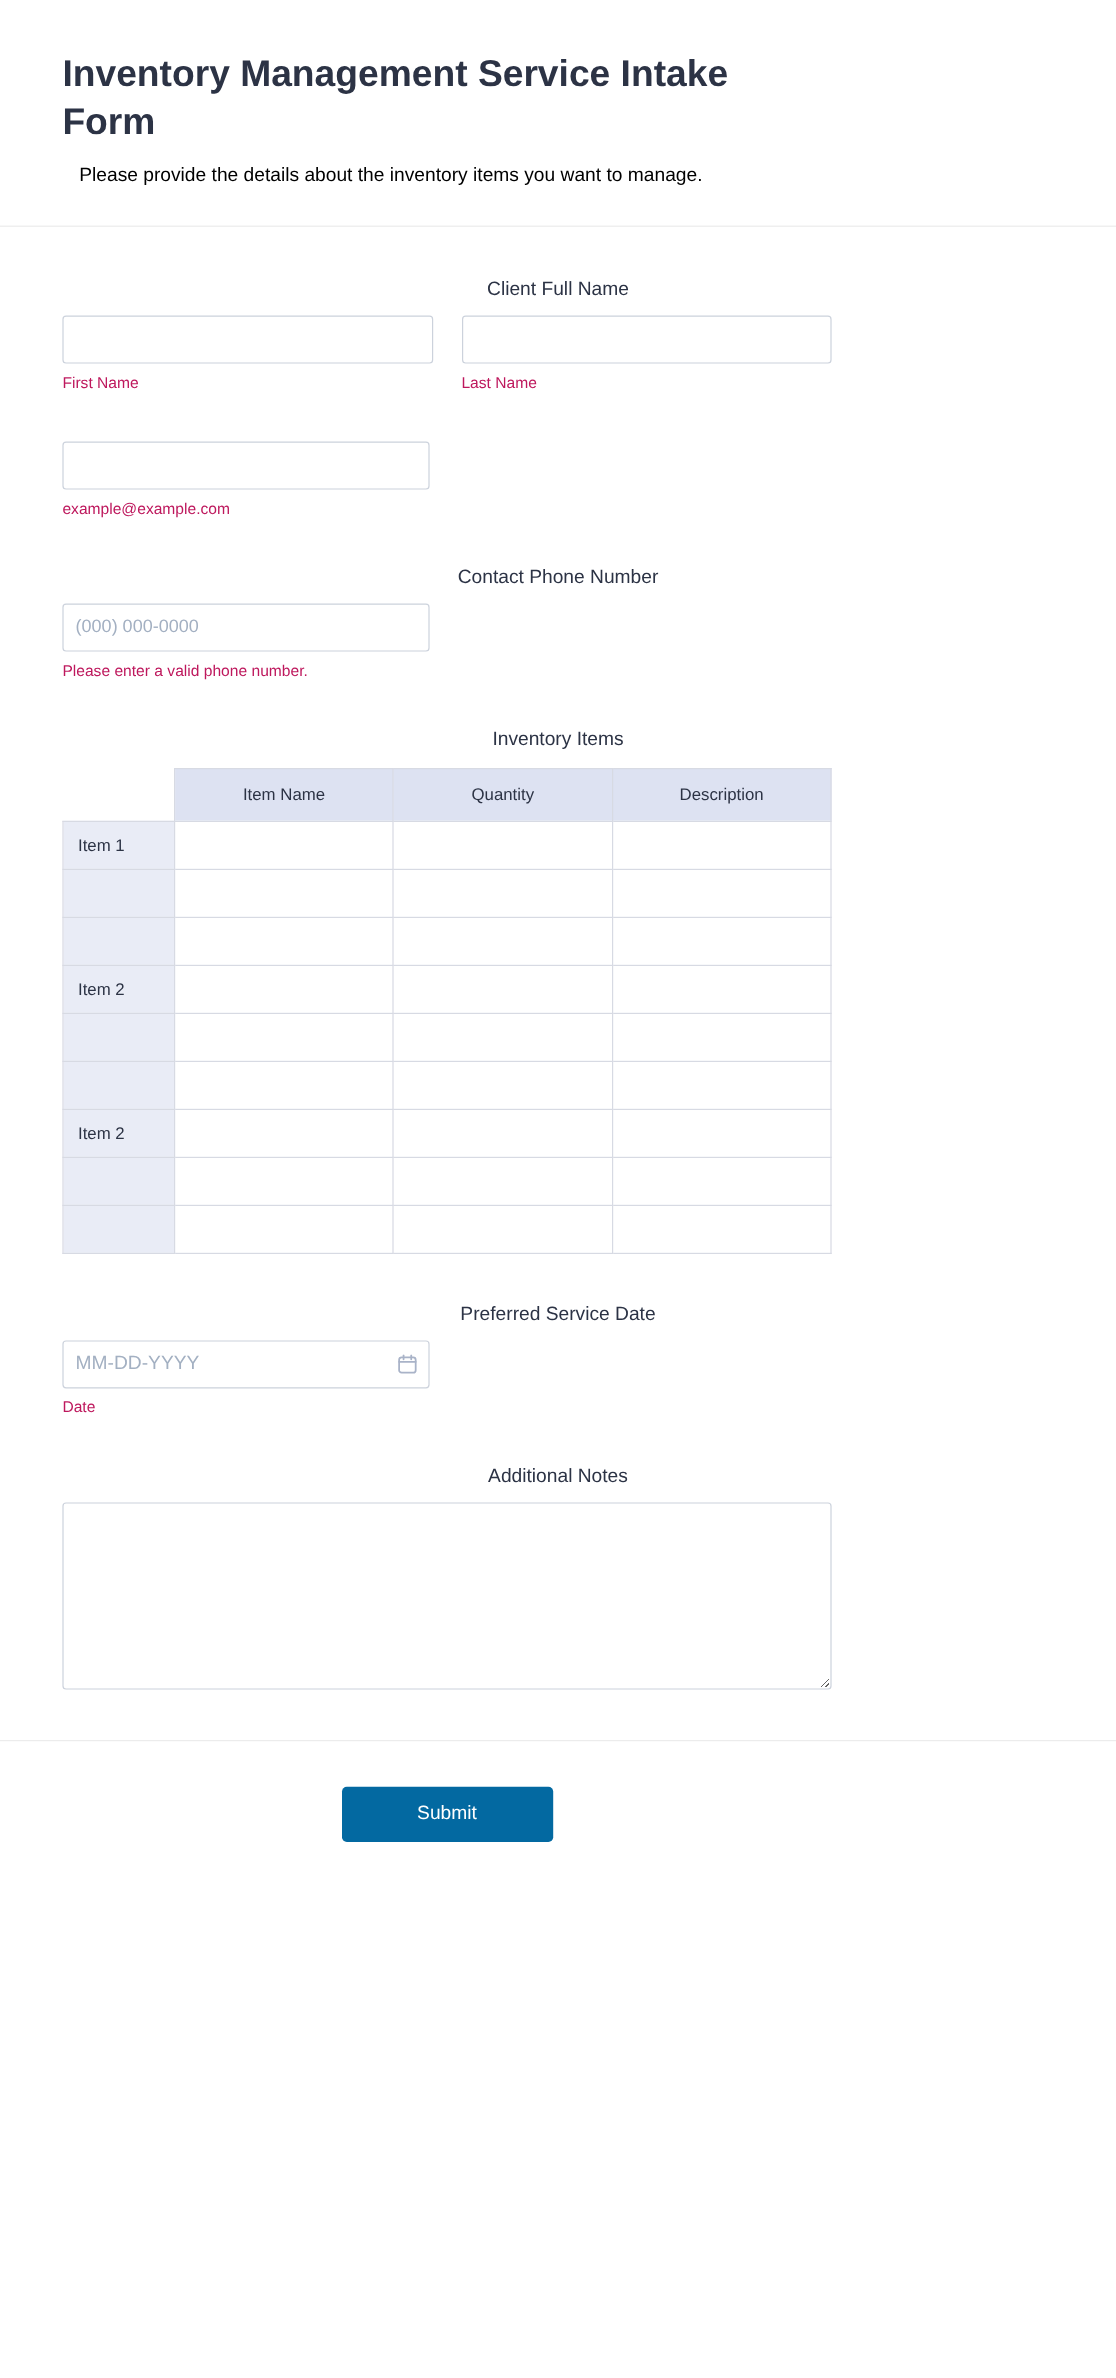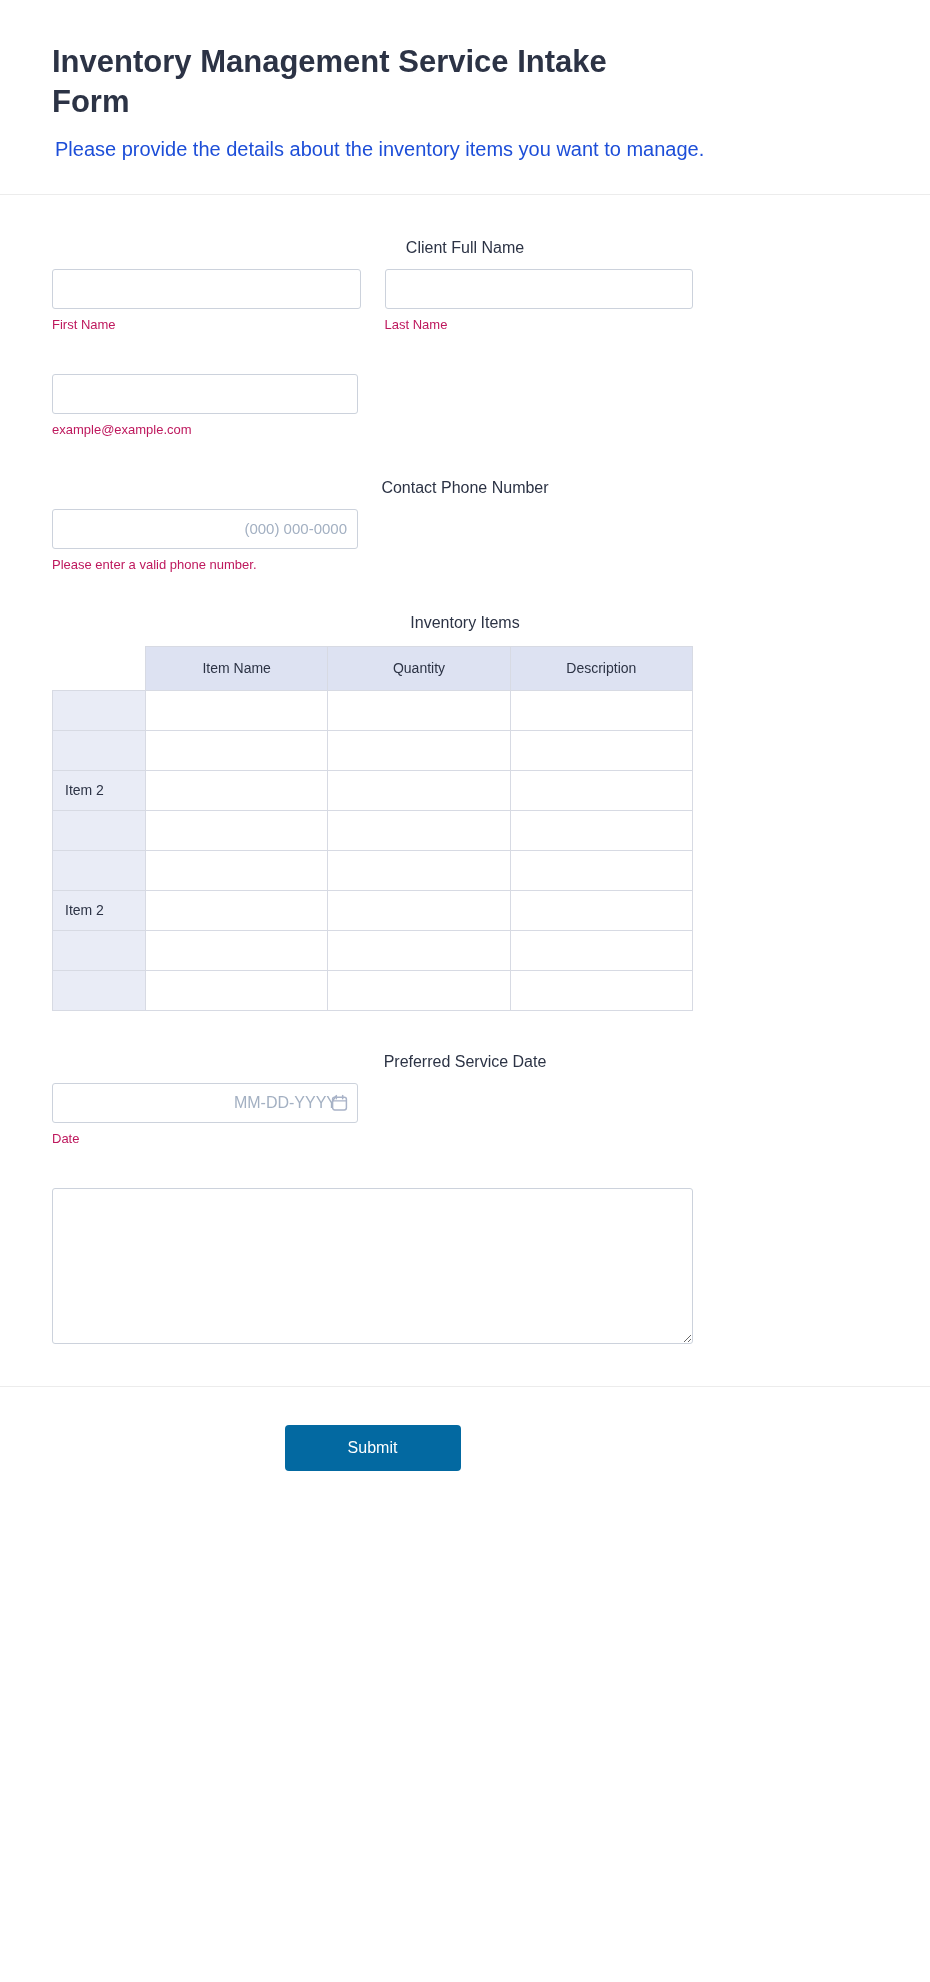--- a/index.html
+++ b/index.html
@@ -14,39 +14,38 @@
   
   .form-header { padding: 42px 52px 30px 52px; }
   .form-title {
     margin: 0;
     font-size: 31px;
     line-height: 1.3;
     font-weight: 700;
     color: #2c3345;
     max-width: 640px;
   }
-  .form-subtitle { margin: 12px 0 0 3px; font-size: 20px; line-height: 1.45; color: #1d4ed8; }
+  .form-subtitle { margin: 12px 0 0 14px; font-size: 16px; line-height: 1.45; color: #000000; }
   .divider { border: none; border-top: 1px solid #ececec; margin: 0; height: 0; }
 
   
   .form-body { padding: 44px 52px 0 52px; }
   .field { margin-bottom: 42px; }
   .field-label { font-size: 16px; font-weight: 500; color: #2c3345; margin-bottom: 12px; text-align: center; }
   .text-input {
     height: 40px;
     width: 100%;
     border: 1px solid #ccd2dc;
     border-radius: 3px;
     padding: 0 10px;
     font-size: 15px;
     color: #2c3345;
     font-family: inherit;
     background: #ffffff;
     outline: none;
-    text-align: right;
   }
   .text-input::placeholder { color: #a3b0c2; opacity: 1; }
   .sublabel { margin-top: 8px; font-size: 13px; color: #be185d; }
   .name-row { display: flex; gap: 24px; width: 641px; }
   .name-col { flex: 1; }
   .w-medium { width: 306px; }
 
   
   .inv-table { border-collapse: collapse; table-layout: fixed; width: 641px; margin-top: 14px; }
   .inv-corner { width: 93px; border: none; background: transparent; padding: 0; }
@@ -171,20 +170,26 @@
       <table class="inv-table">
         <thead>
           <tr>
             <th class="inv-corner"></th>
             <th class="inv-colhead">Item Name</th>
             <th class="inv-colhead">Quantity</th>
             <th class="inv-colhead">Description</th>
           </tr>
         </thead>
         <tbody>
+            <tr>
+              <th class="inv-rowhead">Item 1</th>
+              <td class="inv-cell"><input type="text" class="inv-cell-input" style=""></td>
+              <td class="inv-cell"><input type="text" class="inv-cell-input" style=""></td>
+              <td class="inv-cell"><input type="text" class="inv-cell-input" style=""></td>
+            </tr>
             <tr>
               <th class="inv-rowhead"></th>
               <td class="inv-cell"><input type="text" class="inv-cell-input" style=""></td>
               <td class="inv-cell"><input type="text" class="inv-cell-input" style=""></td>
               <td class="inv-cell"><input type="text" class="inv-cell-input" style=""></td>
             </tr>
             <tr>
               <th class="inv-rowhead"></th>
               <td class="inv-cell"><input type="text" class="inv-cell-input" style=""></td>
               <td class="inv-cell"><input type="text" class="inv-cell-input" style=""></td>
@@ -240,20 +245,21 @@
             <line x1="1.5" y1="6" x2="14.5" y2="6"></line>
             <line x1="5" y1="1" x2="5" y2="4"></line>
             <line x1="11" y1="1" x2="11" y2="4"></line>
           </svg>
         </span>
       </div>
       <div class="sublabel">Date</div>
     </section>
 
     <section class="field">
+      <div class="field-label">Additional Notes</div>
       <textarea class="notes-textarea" style=""></textarea>
     </section>
 
   </main>
 
   <footer class="form-footer">
     <div class="footer-inner">
       <button class="submit-button">Submit</button>
     </div>
   </footer>

